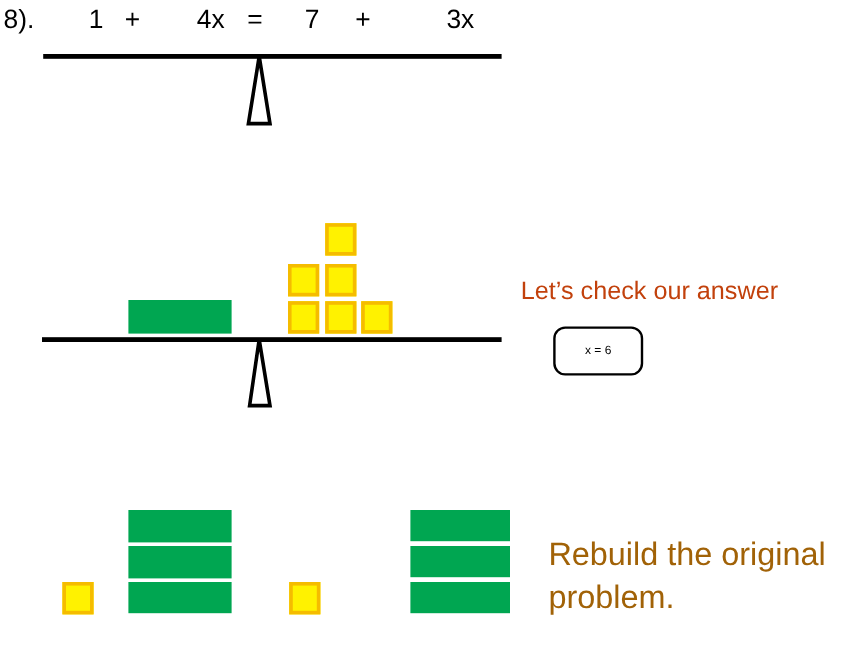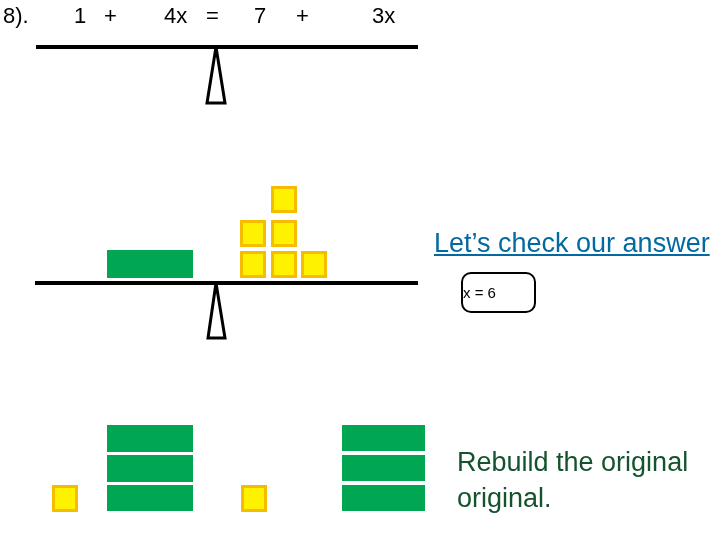--- a/index.html
+++ b/index.html
@@ -43,49 +43,48 @@
     height: 27px;
     box-sizing: border-box;
     background: #FFF200;
     border: 3px solid #F5BC00;
   }
   
   #check-heading {
     position: absolute;
     left: 434px;
     top: 228px;
-    font-size: 27px;
+    font-size: 21px;
     line-height: 30px;
-    color: #0369a1;
+    color: #c2410c;
     white-space: nowrap;
-    text-decoration: underline;
   }
   #answer-box {
     position: absolute;
     left: 461px;
     top: 272px;
     width: 75px;
     height: 41px;
     box-sizing: border-box;
     border: 2px solid #000000;
     border-radius: 10px;
     background: #ffffff;
     display: flex;
     align-items: center;
-    justify-content: flex-start;
-    font-size: 15px;
+    justify-content: center;
+    font-size: 10px;
     color: #000000;
   }
   #rebuild-text {
     position: absolute;
     left: 457px;
     top: 444px;
     font-size: 27px;
     line-height: 36px;
-    color: #14532d;
+    color: #a16207;
   }
 </style>
 </head>
 <body>
 
 <div id="slide">
 
   <span class="eq-token" style="left:3px">8).</span>
   <span class="eq-token" style="left:74px">1</span>
   <span class="eq-token" style="left:104px">+</span>
@@ -124,16 +123,16 @@
   <div class="green-tile" style="left:107px; top:455px; width:86px; height:27px"></div>
   <div class="green-tile" style="left:107px; top:485px; width:86px; height:26px"></div>
 
   <div class="yellow-tile" style="left:241px; top:485px"></div>
   <div class="green-tile" style="left:342px; top:425px; width:83px; height:26px"></div>
   <div class="green-tile" style="left:342px; top:455px; width:83px; height:26px"></div>
   <div class="green-tile" style="left:342px; top:485px; width:83px; height:26px"></div>
 
   <div id="rebuild-text">
     <div>Rebuild the original</div>
-    <div>original.</div>
+    <div>problem.</div>
   </div>
 
 </div>
 
 </body></html>

